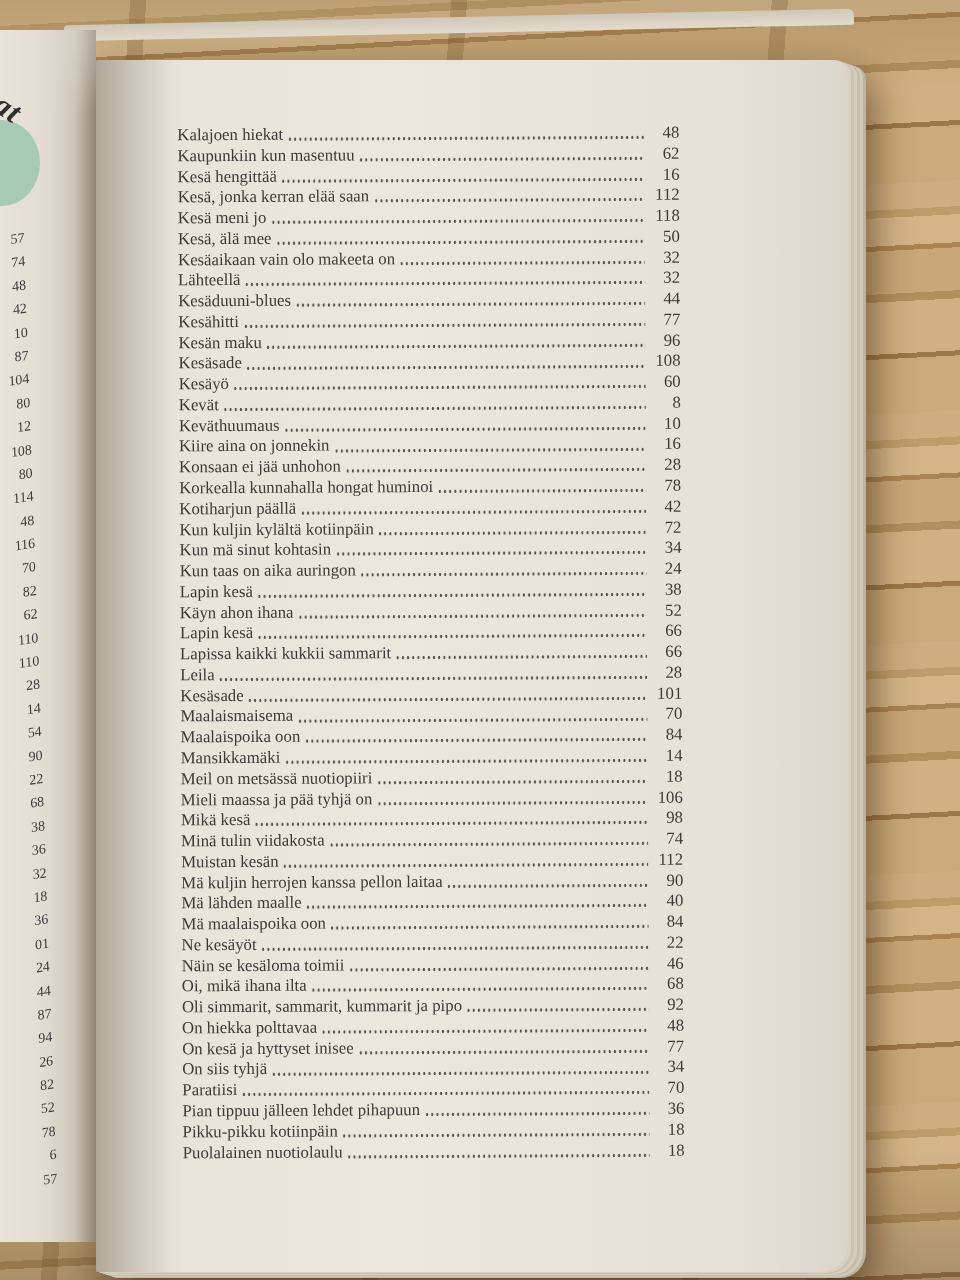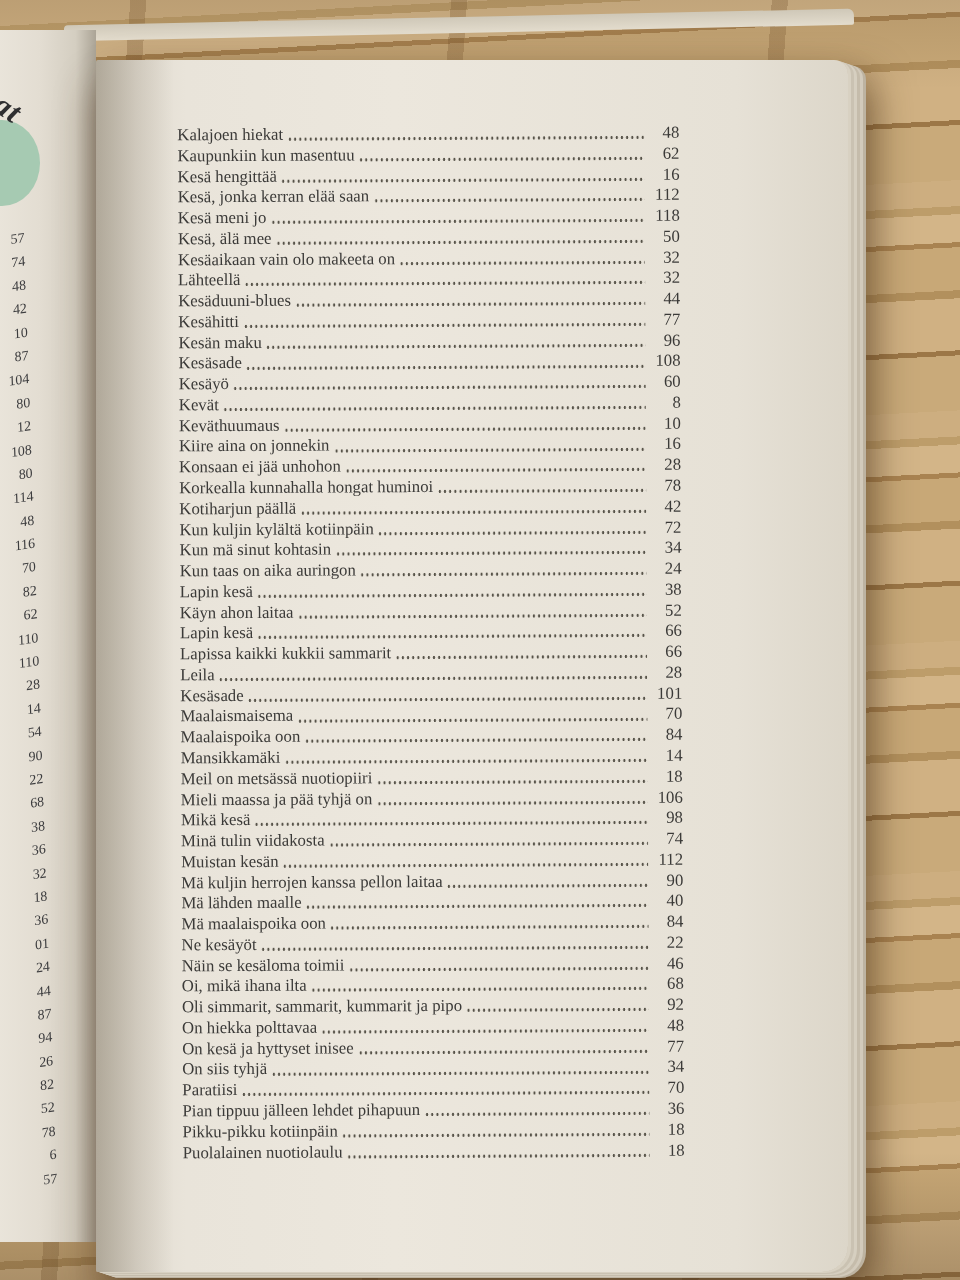--- a/index.html
+++ b/index.html
@@ -244,21 +244,21 @@
           <span class="toc-title">Kun taas on aika auringon</span>
           <span class="dot-leader"></span>
           <span class="toc-page">24</span>
         </div>
         <div class="toc-row">
           <span class="toc-title">Lapin kesä</span>
           <span class="dot-leader"></span>
           <span class="toc-page">38</span>
         </div>
         <div class="toc-row">
-          <span class="toc-title">Käyn ahon laitaa</span>
+          <span class="toc-title">Käyn ahon ihana</span>
           <span class="dot-leader"></span>
           <span class="toc-page">52</span>
         </div>
         <div class="toc-row">
           <span class="toc-title">Lapin kesä</span>
           <span class="dot-leader"></span>
           <span class="toc-page">66</span>
         </div>
         <div class="toc-row">
           <span class="toc-title">Lapissa kaikki kukkii sammarit</span>

